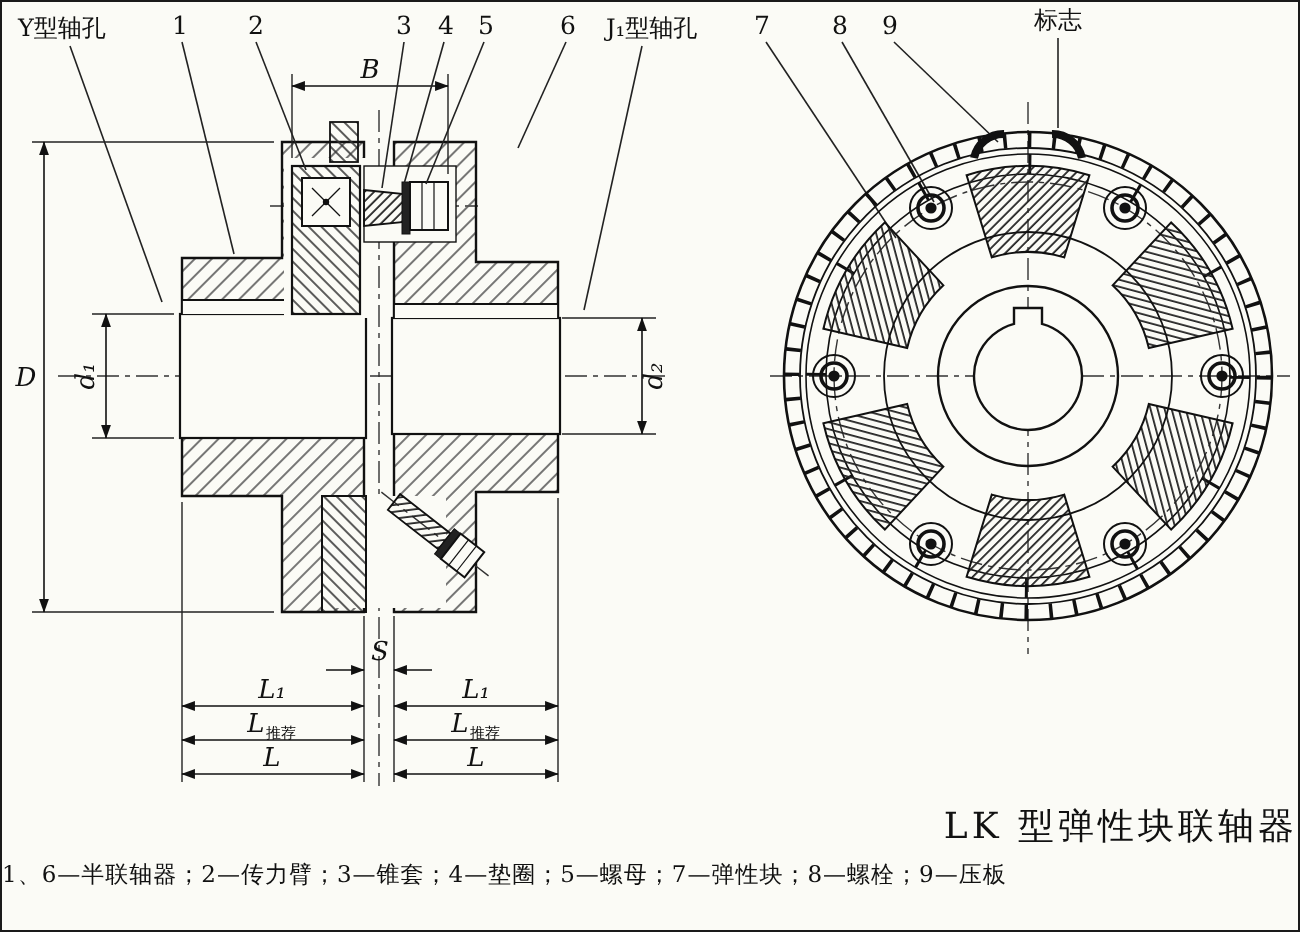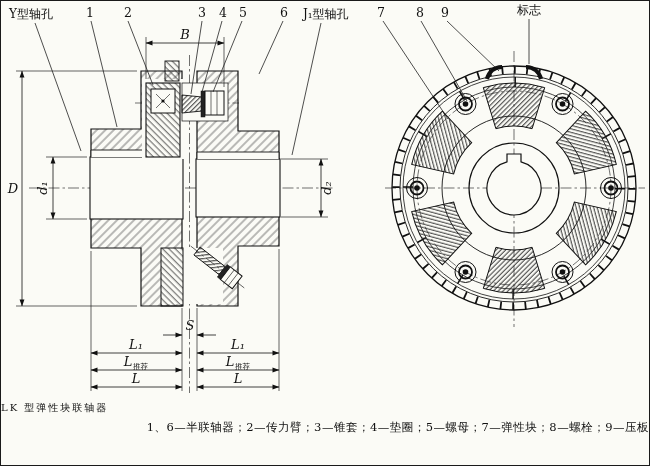--- a/index.html
+++ b/index.html
@@ -8,22 +8,22 @@
   svg{display:block}
   .cn{font-family:"DejaVu Serif",serif;font-size:12px;fill:#111}
   .num{font-family:"DejaVu Serif",serif;font-size:12.5px;fill:#111}
   .dim{font-family:"DejaVu Serif",serif;font-style:italic;font-size:13px;fill:#111}
   .dimsub{font-family:"DejaVu Serif",serif;font-size:7.5px;fill:#111;font-style:normal}
   .o{stroke:#111;fill:none}
   .ld{stroke:#222;stroke-width:.8}
   .ext{stroke:#222;stroke-width:.7}
   .dl{stroke:#111;stroke-width:.8}
   .cl{stroke:#333;stroke-width:.7;stroke-dasharray:11 3 2.5 3;fill:none}
-  .title{text-align:left;font-size:10px;letter-spacing:2px;margin-top:2px}
-  .caption{text-align:right;font-size:11.5px;letter-spacing:.5px;margin-top:5px}
+  .title{text-align:right;font-size:18px;letter-spacing:2px;margin-top:2px}
+  .caption{text-align:left;font-size:11.5px;letter-spacing:.5px;margin-top:5px}
 </style>
 </head>
 <body>
 
 <div class="page">
 <svg width="650" height="398" viewBox="0 0 650 398">
   <defs>
     <pattern id="h1" patternUnits="userSpaceOnUse" width="6" height="6" patternTransform="rotate(45)">
       <line x1="3" y1="-1" x2="3" y2="7" stroke="#555" stroke-width="0.8"></line>
     </pattern>

